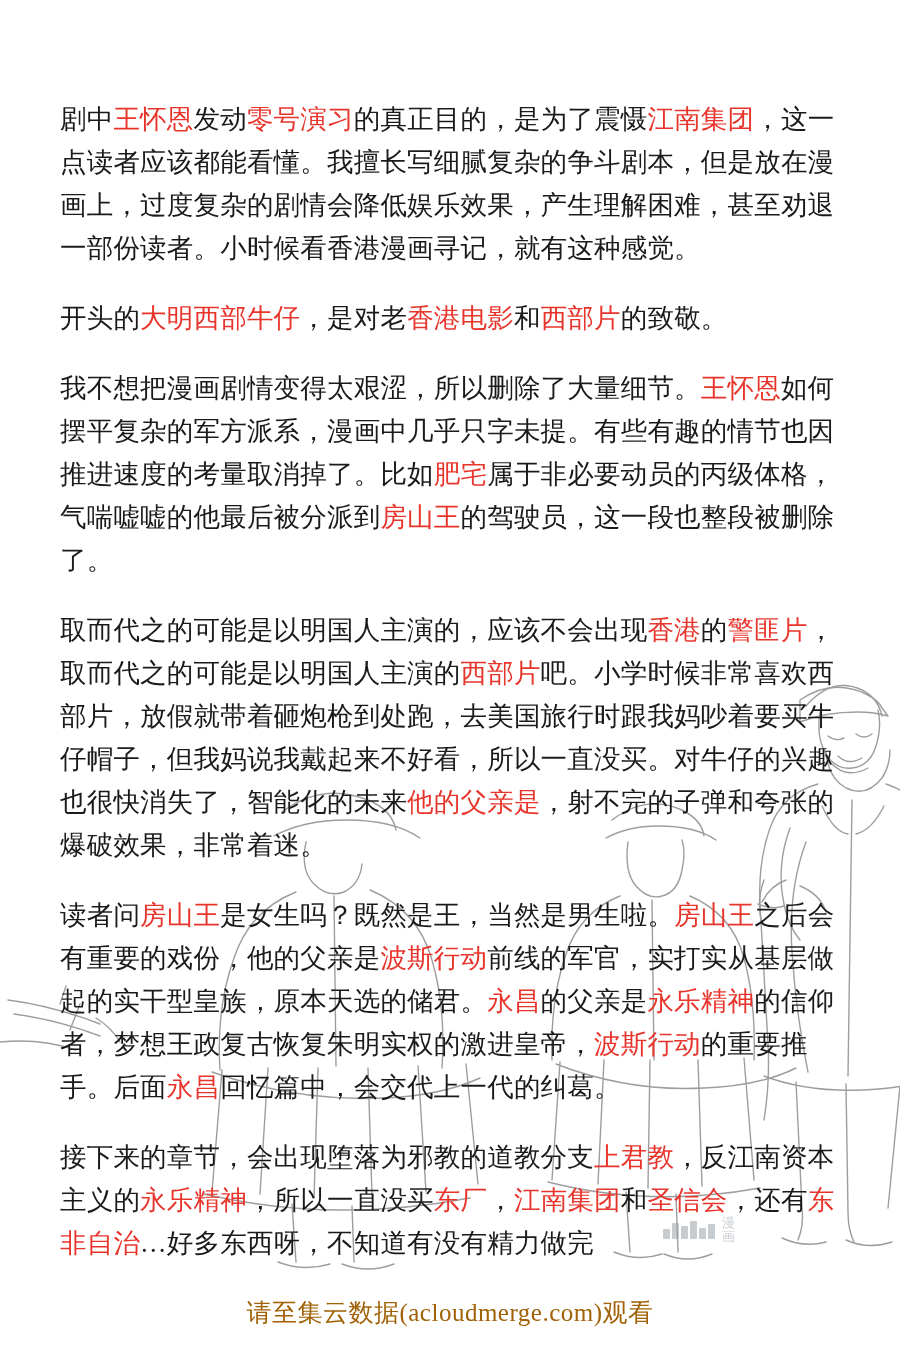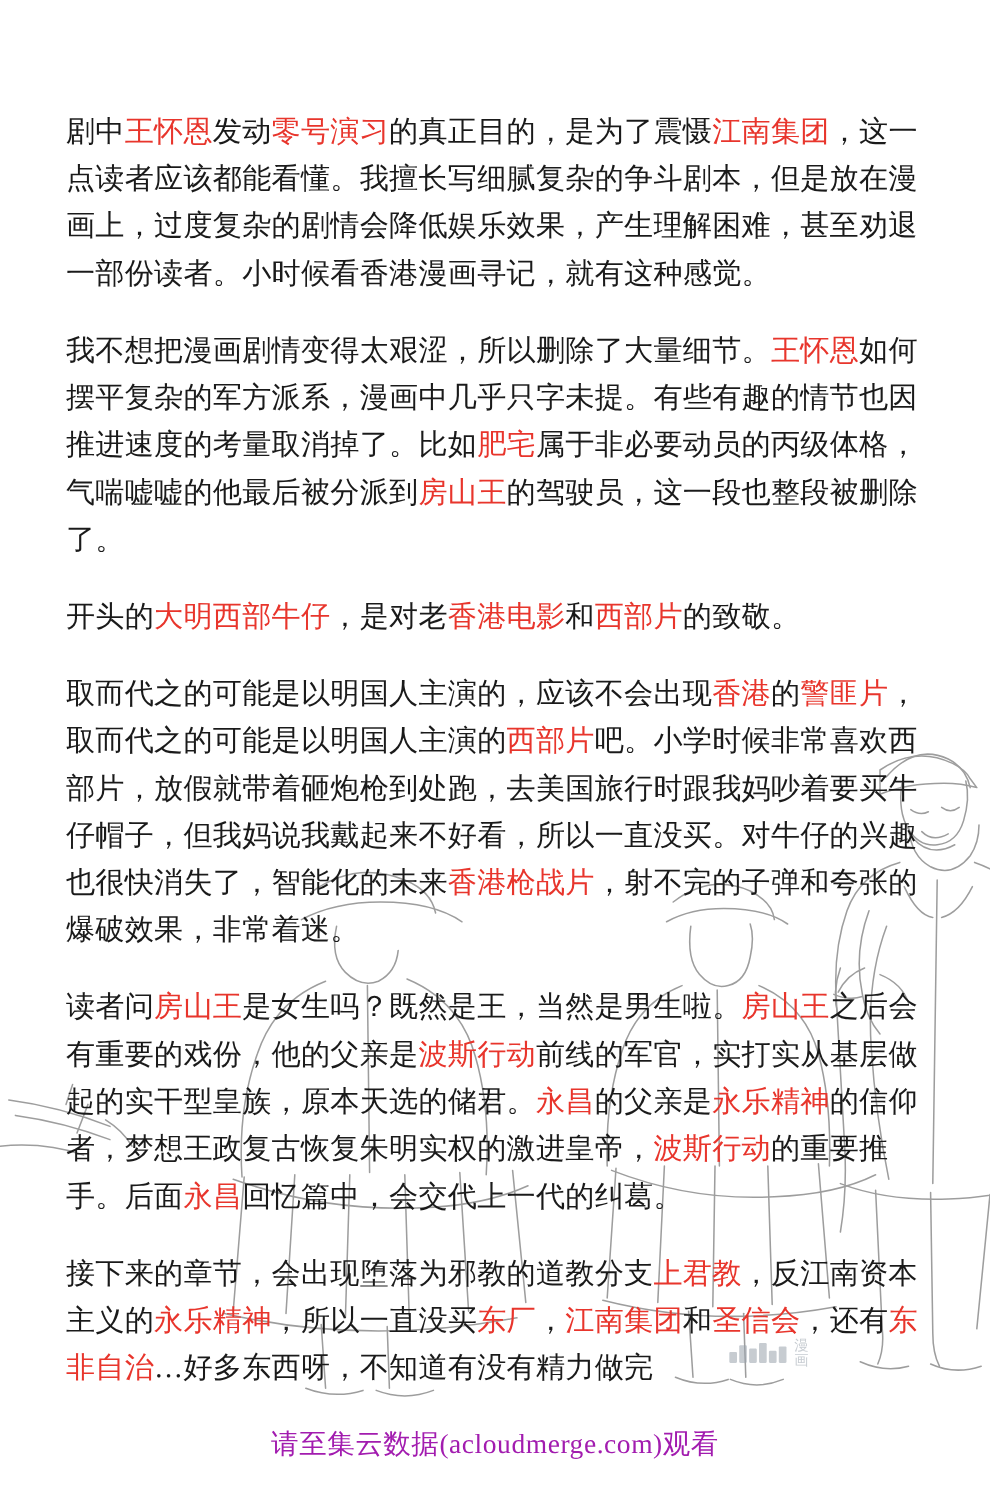--- a/index.html
+++ b/index.html
@@ -49,21 +49,21 @@
     color: #e8352c;
   }
 
   
   .footer {
     position: absolute;
     left: 0;
     right: 0;
     top: 1296px;
     text-align: center;
-    color: #a21caf;
+    color: #a16207;
     font-size: 25px;
     font-family: "Liberation Serif", "DejaVu Serif", serif;
     letter-spacing: 0.5px;
   }
 
   
   .watermark {
     position: absolute;
     left: 663px;
     top: 1216px;
@@ -172,23 +172,23 @@
         <path d="M70 1030 l10 -26"></path>
 
         <path d="M764 880 q-8 22 -2 44"></path>
         <path d="M758 904 q14 6 26 2"></path>
       </g>
     </svg>
   </div>
 
   <div class="content">
     <p class="para" id="p1"><span>剧中</span><span class="hl">王怀恩</span><span>发动</span><span class="hl">零号演习</span><span>的真正目的，是为了震慑</span><span class="hl">江南集团</span><span>，这一点读者应该都能看懂。我擅长写细腻复杂的争斗剧本，但是放在漫画上，过度复杂的剧情会降低娱乐效果，产生理解困难，甚至劝退一部份读者。小时候看香港漫画寻记，就有这种感觉。</span></p>
+    <p class="para" id="p3"><span>开头的</span><span class="hl">大明西部牛仔</span><span>，是对老</span><span class="hl">香港电影</span><span>和</span><span class="hl">西部片</span><span>的致敬。</span></p>
     <p class="para" id="p2"><span>我不想把漫画剧情变得太艰涩，所以删除了大量细节。</span><span class="hl">王怀恩</span><span>如何摆平复杂的军方派系，漫画中几乎只字未提。有些有趣的情节也因推进速度的考量取消掉了。比如</span><span class="hl">肥宅</span><span>属于非必要动员的丙级体格，气喘嘘嘘的他最后被分派到</span><span class="hl">房山王</span><span>的驾驶员，这一段也整段被删除了。</span></p>
-    <p class="para" id="p3"><span>开头的</span><span class="hl">大明西部牛仔</span><span>，是对老</span><span class="hl">香港电影</span><span>和</span><span class="hl">西部片</span><span>的致敬。</span></p>
-    <p class="para" id="p4"><span>取而代之的可能是以明国人主演的，应该不会出现</span><span class="hl">香港</span><span>的</span><span class="hl">警匪片</span><span>，取而代之的可能是以明国人主演的</span><span class="hl">西部片</span><span>吧。小学时候非常喜欢西部片，放假就带着砸炮枪到处跑，去美国旅行时跟我妈吵着要买牛仔帽子，但我妈说我戴起来不好看，所以一直没买。对牛仔的兴趣也很快消失了，智能化的未来</span><span class="hl">香港枪战片</span><span>，射不完的子弹和夸张的爆破效果，非常着迷。</span></p>
+    <p class="para" id="p4"><span>取而代之的可能是以明国人主演的，应该不会出现</span><span class="hl">香港</span><span>的</span><span class="hl">警匪片</span><span>，取而代之的可能是以明国人主演的</span><span class="hl">西部片</span><span>吧。小学时候非常喜欢西部片，放假就带着砸炮枪到处跑，去美国旅行时跟我妈吵着要买牛仔帽子，但我妈说我戴起来不好看，所以一直没买。对牛仔的兴趣也很快消失了，智能化的未来</span><span class="hl">他的父亲是</span><span>，射不完的子弹和夸张的爆破效果，非常着迷。</span></p>
     <p class="para" id="p5"><span>读者问</span><span class="hl">房山王</span><span>是女生吗？既然是王，当然是男生啦。</span><span class="hl">房山王</span><span>之后会有重要的戏份，他的父亲是</span><span class="hl">波斯行动</span><span>前线的军官，实打实从基层做起的实干型皇族，原本天选的储君。</span><span class="hl">永昌</span><span>的父亲是</span><span class="hl">永乐精神</span><span>的信仰者，梦想王政复古恢复朱明实权的激进皇帝，</span><span class="hl">波斯行动</span><span>的重要推手。后面</span><span class="hl">永昌</span><span>回忆篇中，会交代上一代的纠葛。</span></p>
     <p class="para" id="p6"><span>接下来的章节，会出现堕落为邪教的道教分支</span><span class="hl">上君教</span><span>，反江南资本主义的</span><span class="hl">永乐精神</span><span>，所以一直没买</span><span class="hl">东厂</span><span>，</span><span class="hl">江南集团</span><span>和</span><span class="hl">圣信会</span><span>，还有</span><span class="hl">东非自治</span><span>…好多东西呀，不知道有没有精力做完</span></p>
   </div>
 
   <div class="watermark">
     <span class="wm-logo">
       <span class="wm-bar" style="height:10px"></span>
       <span class="wm-bar" style="height:16px"></span>
       <span class="wm-bar" style="height:13px"></span>
       <span class="wm-bar" style="height:18px"></span>

